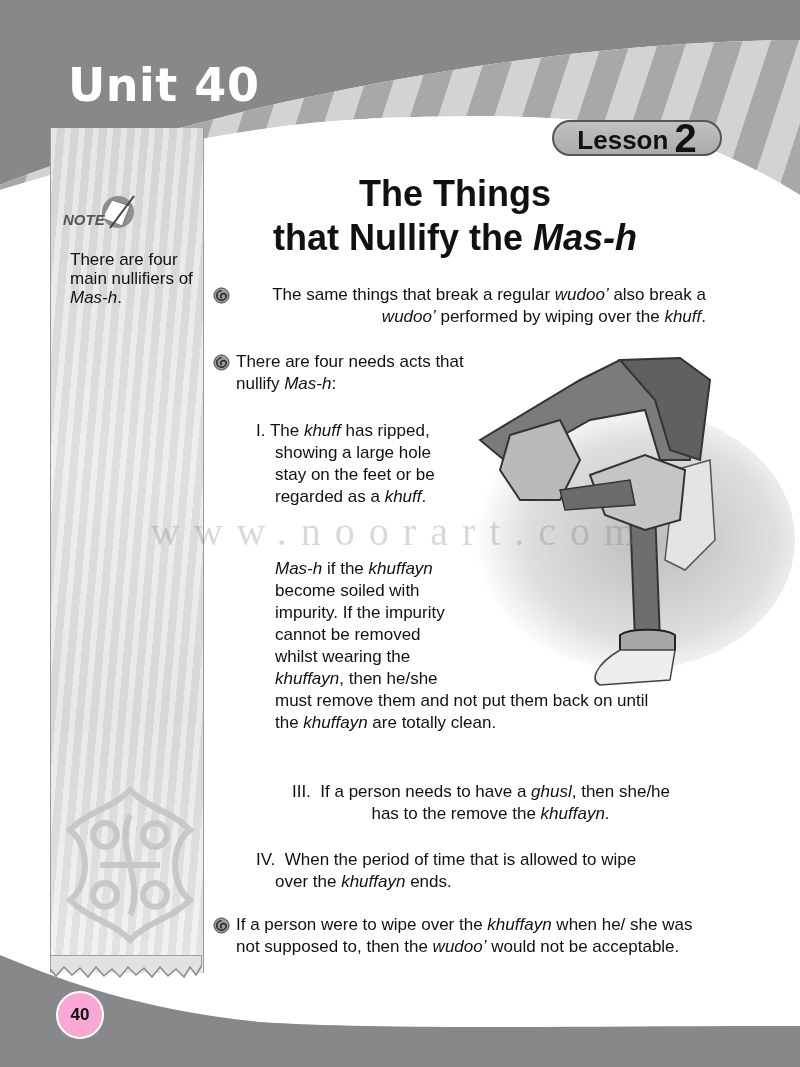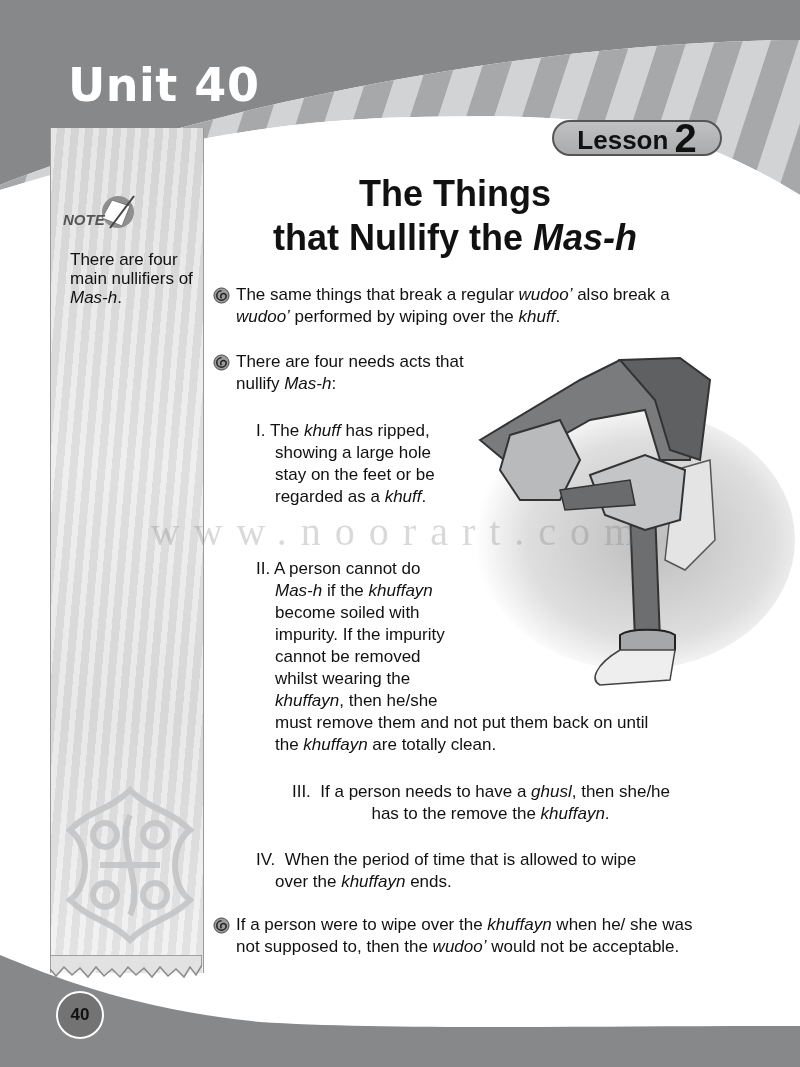--- a/index.html
+++ b/index.html
@@ -13,35 +13,35 @@
   .sidebar { left:50px; top:128px; width:152px; height:845px; background:
       repeating-linear-gradient(95deg, rgba(255,255,255,0.35) 0 6px, rgba(200,200,200,0.25) 6px 14px),
       linear-gradient(#d8d8d8,#e6e6e6 40%,#dcdcdc 70%,#ececec);
       border-left:1px solid #9a9a9a; border-right:1px solid #9a9a9a; }
   .note-icon { left:62px; top:192px; width:80px; height:44px; }
   .note-text { left:70px; top:250px; width:130px; font-size:17px; line-height:19px; color:#111; }
   .ornament { left:60px; top:785px; width:140px; height:160px; }
   .page-title { left:210px; top:172px; width:490px; text-align:center; font-size:36px; font-weight:bold; line-height:44px; color:#111; }
   .bullet { font-size:17px; line-height:22px; color:#111; }
   .bullet-icon { width:17px; height:17px; }
-  .b1 { left:236px; top:284px; width:470px; }
+  .b1 { left:236px; top:284px; width:470px;text-align:right; }
   .b2 { left:236px; top:351px; width:230px; }
   .b3 { left:236px; top:914px; width:470px; }
   .bi1 { left:213px; top:287px; }
   .bi2 { left:213px; top:354px; }
   .bi3 { left:213px; top:917px; }
   .item { font-size:17px; line-height:22px; color:#111; }
   .i1 { left:256px; top:420px; width:230px; }
   .i2 { left:256px; top:558px; width:450px; }
   .i3 { left:256px; top:781px; width:450px;text-align:center; }
   .i4 { left:256px; top:849px; width:450px; }
   .indent { padding-left:19px; }
   .illustration { left:470px; top:340px; width:330px; height:350px; }
   .watermark { left:0; top:508px; width:800px; text-align:center; font-family:"Liberation Serif", serif; font-size:40px; letter-spacing:14px; color:rgba(120,120,120,0.28); white-space:nowrap; }
-  .page-num { left:56px; top:991px; width:48px; height:48px; border-radius:50%; border:2px solid #fff; background:#737373; box-sizing:border-box; display:flex; align-items:center; justify-content:center; font-size:17px; font-weight:bold; color:#111; }
+  .page-num { left:56px; top:991px; width:48px; height:48px; border-radius:50%; border:2px solid #fff; background:#f9a8d4; box-sizing:border-box; display:flex; align-items:center; justify-content:center; font-size:17px; font-weight:bold; color:#111; }
   i { }
 </style>
 </head>
 <body>
 
 <svg id="bg-svg" viewBox="0 0 800 1067" xmlns="http://www.w3.org/2000/svg">
 
   <path d="M0,0 H800 V40 C620,40 420,70 250,110 C150,135 60,160 0,185 Z" fill="#86888a"></path>
 
   <defs>
@@ -145,21 +145,20 @@
 </div>
 
 <div class="abs item i1">
   <div><span>I.</span> <span>The </span><i>khuff</i><span> has ripped,</span></div>
   <div class="indent">showing a large hole</div>
   <div class="indent">stay on the feet or be</div>
   <div class="indent"><span>regarded as a </span><i>khuff</i><span>.</span></div>
 </div>
 
 <div class="abs item i2">
-  <div><span>II.</span> <span>A person cannot do</span></div>
   <div class="indent"><i>Mas-h</i><span> if the </span><i>khuffayn</i></div>
   <div class="indent">become soiled with</div>
   <div class="indent">impurity. If the impurity</div>
   <div class="indent">cannot be removed</div>
   <div class="indent">whilst wearing the</div>
   <div class="indent"><i>khuffayn</i><span>, then he/she</span></div>
   <div class="indent">must remove them and not put them back on until</div>
   <div class="indent"><span>the </span><i>khuffayn</i><span> are totally clean.</span></div>
 </div>
 

